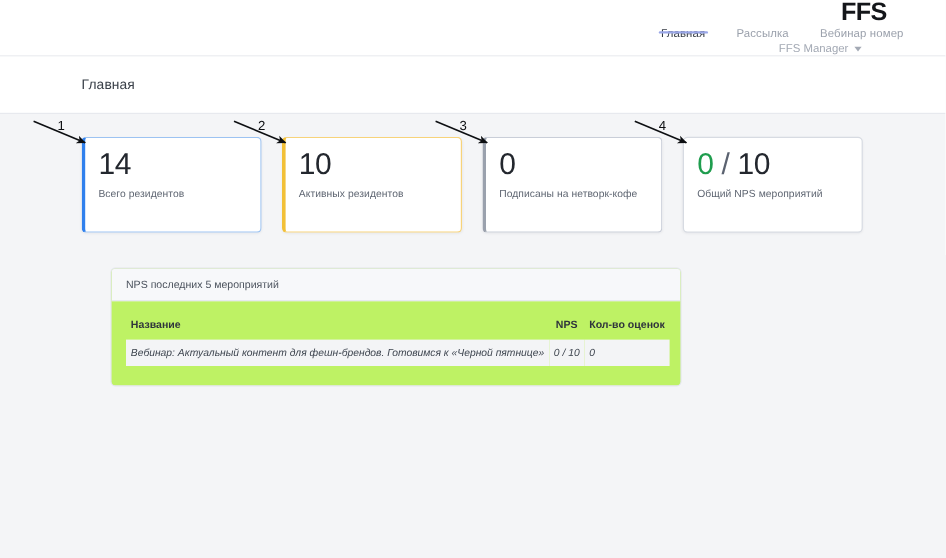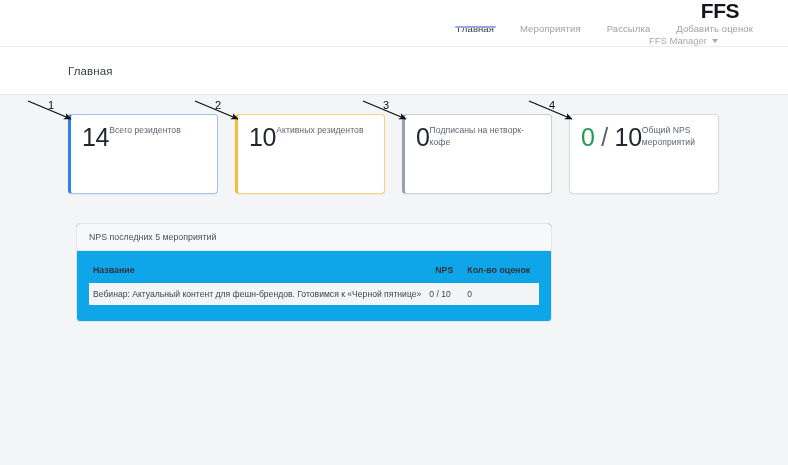--- a/index.html
+++ b/index.html
@@ -135,21 +135,21 @@
   .stat-card {
     width: 150px;
     min-height: 66px;
     background: #ffffff;
     border: 1px solid #dfe2e8;
     border-left-width: 3px;
     border-radius: 4px;
     padding: 9px 13px 11px 11px;
     box-shadow: 0 1px 2px rgba(20,25,40,0.05);
     display: flex;
-    flex-direction: row;
+    flex-direction: column;
     justify-content: flex-start;
   }
   .stat-card.accent-blue {
     border-color: #9cc3f2;
     border-left-color: #2f80ed;
   }
   .stat-card.accent-yellow {
     border-color: #f7d37a;
     border-left-color: #f2c037;
   }
@@ -181,24 +181,24 @@
     line-height: 1.45;
     color: #5f6672;
     letter-spacing: 0.05px;
   }
 
   .card-3 { min-height: 80px; }
 
   
   .panel {
     position: absolute;
-    left: 76px;
+    left: 92px;
     top: 128px;
     width: 476px;
-    background: #0ea5e9;
+    background: #bef264;
     border: 1px solid #e3e6eb;
     border-radius: 4px;
     overflow: hidden;
   }
   .panel-head {
     background: #f7f8fa;
     border-bottom: 1px solid #e6e9ee;
     padding: 8px 12px;
     font-size: 8.8px;
     color: #4b525d;
@@ -214,21 +214,21 @@
     text-align: left;
     font-weight: bold;
     color: #2f343c;
     padding: 4px 4px 8px 4px;
     font-size: 8.8px;
     white-space: nowrap;
   }
   table.nps-table th.col-nps { width: 42px; text-align: center; }
   table.nps-table th.col-cnt { width: 78px; }
 
-  table.nps-table tbody tr { background: #f3f4f6; }
+  table.nps-table tbody tr { background: #f3f4f6; font-style: italic; }
   table.nps-table td {
     padding: 6px 4px;
     color: #3f4650;
     vertical-align: middle;
     white-space: nowrap;
   }
   table.nps-table td.num { color: #3f4650; }
 
   
   .annotations {
@@ -250,27 +250,24 @@
 <div class="app">
 
   <div class="navbar">
     <div class="brand">FFS</div>
 
     <nav class="nav-links">
       <div class="nav-link active">
         <span>Главная</span>
       </div>
       <div class="nav-link">
-        <span>Мероприятия</span>
+        <span>Рассылка</span>
       </div>
       <div class="nav-link">
-        <span>Рассылка</span>
-      </div>
-      <div class="nav-link">
-        <span>Добавить оценок</span>
+        <span>Вебинар номер</span>
       </div>
     </nav>
 
     <div class="nav-spacer"></div>
 
     <div class="nav-user">
       <span>FFS Manager</span>
       <span class="chevron-down"></span>
     </div>
   </div>

